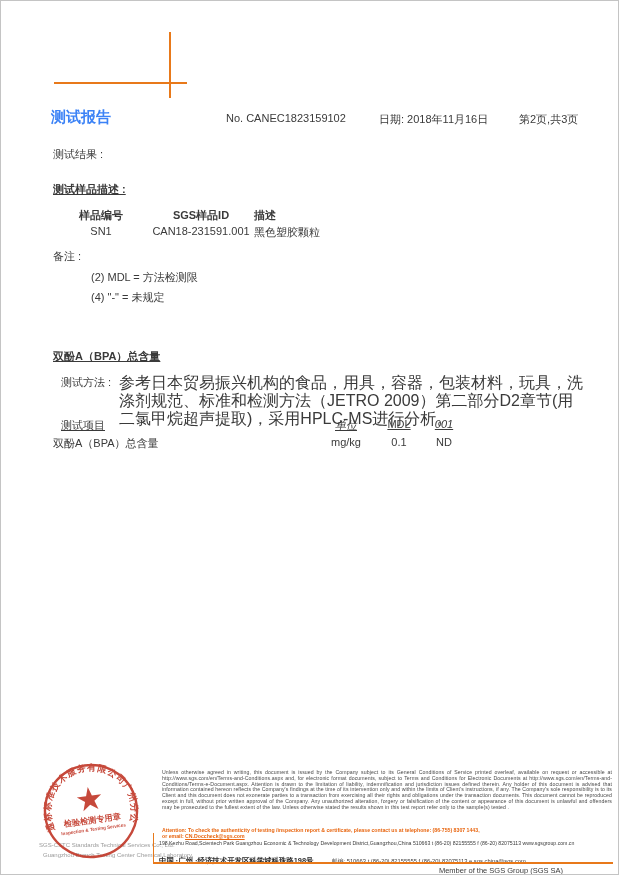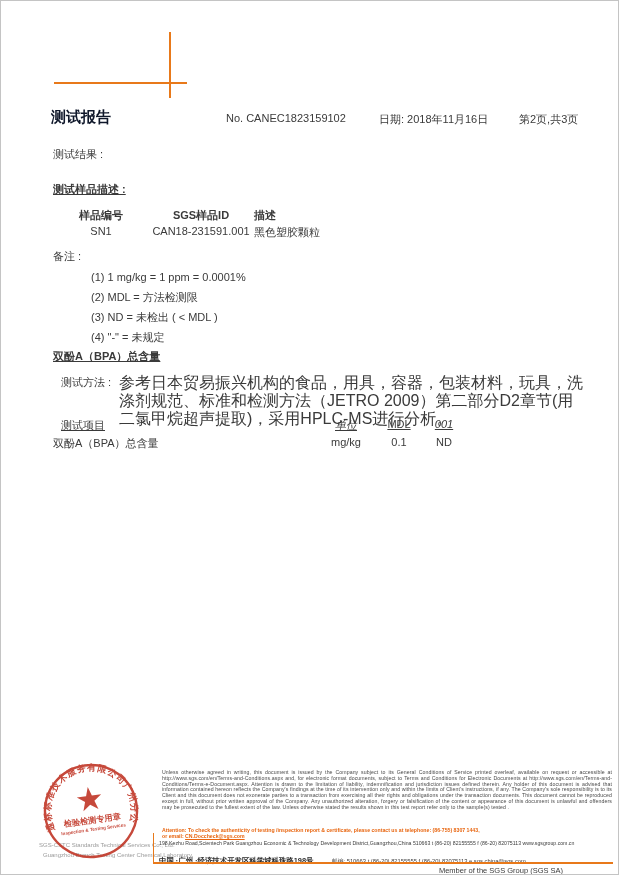--- a/index.html
+++ b/index.html
@@ -7,21 +7,21 @@
     position:relative;width:617px;height:873px;margin:0;
     border:1px solid #c4c4c4;background:#fff;overflow:hidden;
     font-family:"Liberation Sans","DejaVu Sans",sans-serif;color:#2e2e2e;
   }
   .abs{position:absolute;}
   
   .logo-text{font-size:70px;font-weight:bold;line-height:1;color:#8a8a8a;
     letter-spacing:-3px;transform:scale(0.8,1);transform-origin:0 0;}
   .orange{background:#e8791a;}
   
-  .title{font-size:15px;font-weight:bold;color:#0f172a;}
+  .title{font-size:15px;font-weight:bold;color:#3b82f6;}
   .h11{font-size:11px;color:#3a3a3a;}
   .bold{font-weight:bold;}
   .ul{text-decoration:underline;}
   .it{font-style:italic;}
   .center{text-align:center;}
   .notes-item{font-size:11px;line-height:20px;color:#3a3a3a;}
   .method{font-size:16px;line-height:18px;color:#3a3a3a;width:470px;}
   
   .disclaimer{width:450px;font-size:5.2px;line-height:5.8px;color:#4a4a4a;
     text-align:justify;letter-spacing:0.1px;}
@@ -53,23 +53,21 @@
   <div class="abs h11 bold center" style="left:55px;top:207px;width:90px;">样品编号</div>
   <div class="abs h11 bold center" style="left:145px;top:207px;width:110px;">SGS样品ID</div>
   <div class="abs h11 bold" style="left:253px;top:207px;">描述</div>
 
   <div class="abs h11 center" style="left:55px;top:224px;width:90px;">SN1</div>
   <div class="abs h11 center" style="left:145px;top:224px;width:110px;">CAN18-231591.001</div>
   <div class="abs h11" style="left:253px;top:224px;">黑色塑胶颗粒</div>
 
   <div class="abs h11" style="left:52px;top:248px;">备注 :</div>
   <div class="abs" style="left:90px;top:266px;">
-    <div class="notes-item">(1) 1 mg/kg = 1 ppm = 0.0001%</div>
     <div class="notes-item">(2) MDL = 方法检测限</div>
-    <div class="notes-item">(3) ND = 未检出 ( &lt; MDL )</div>
     <div class="notes-item">(4) "-" = 未规定</div>
   </div>
 
   <div class="abs h11 bold ul" style="left:52px;top:348px;">双酚A（BPA）总含量</div>
   <div class="abs h11" style="left:60px;top:374px;">测试方法 :</div>
   <div class="abs method" style="left:118px;top:373px;">参考日本贸易振兴机构的食品，用具，容器，包装材料，玩具，洗涤剂规范、标准和检测方法（JETRO 2009）第二部分D2章节(用二氯甲烷超声提取)，采用HPLC-MS进行分析。</div>
 
   <div class="abs h11 ul" style="left:60px;top:417px;">测试项目</div>
   <div class="abs h11 ul center" style="left:325px;top:417px;width:40px;font-style:italic;">单位</div>
   <div class="abs h11 ul center" style="left:378px;top:417px;width:40px;">MDL</div>

